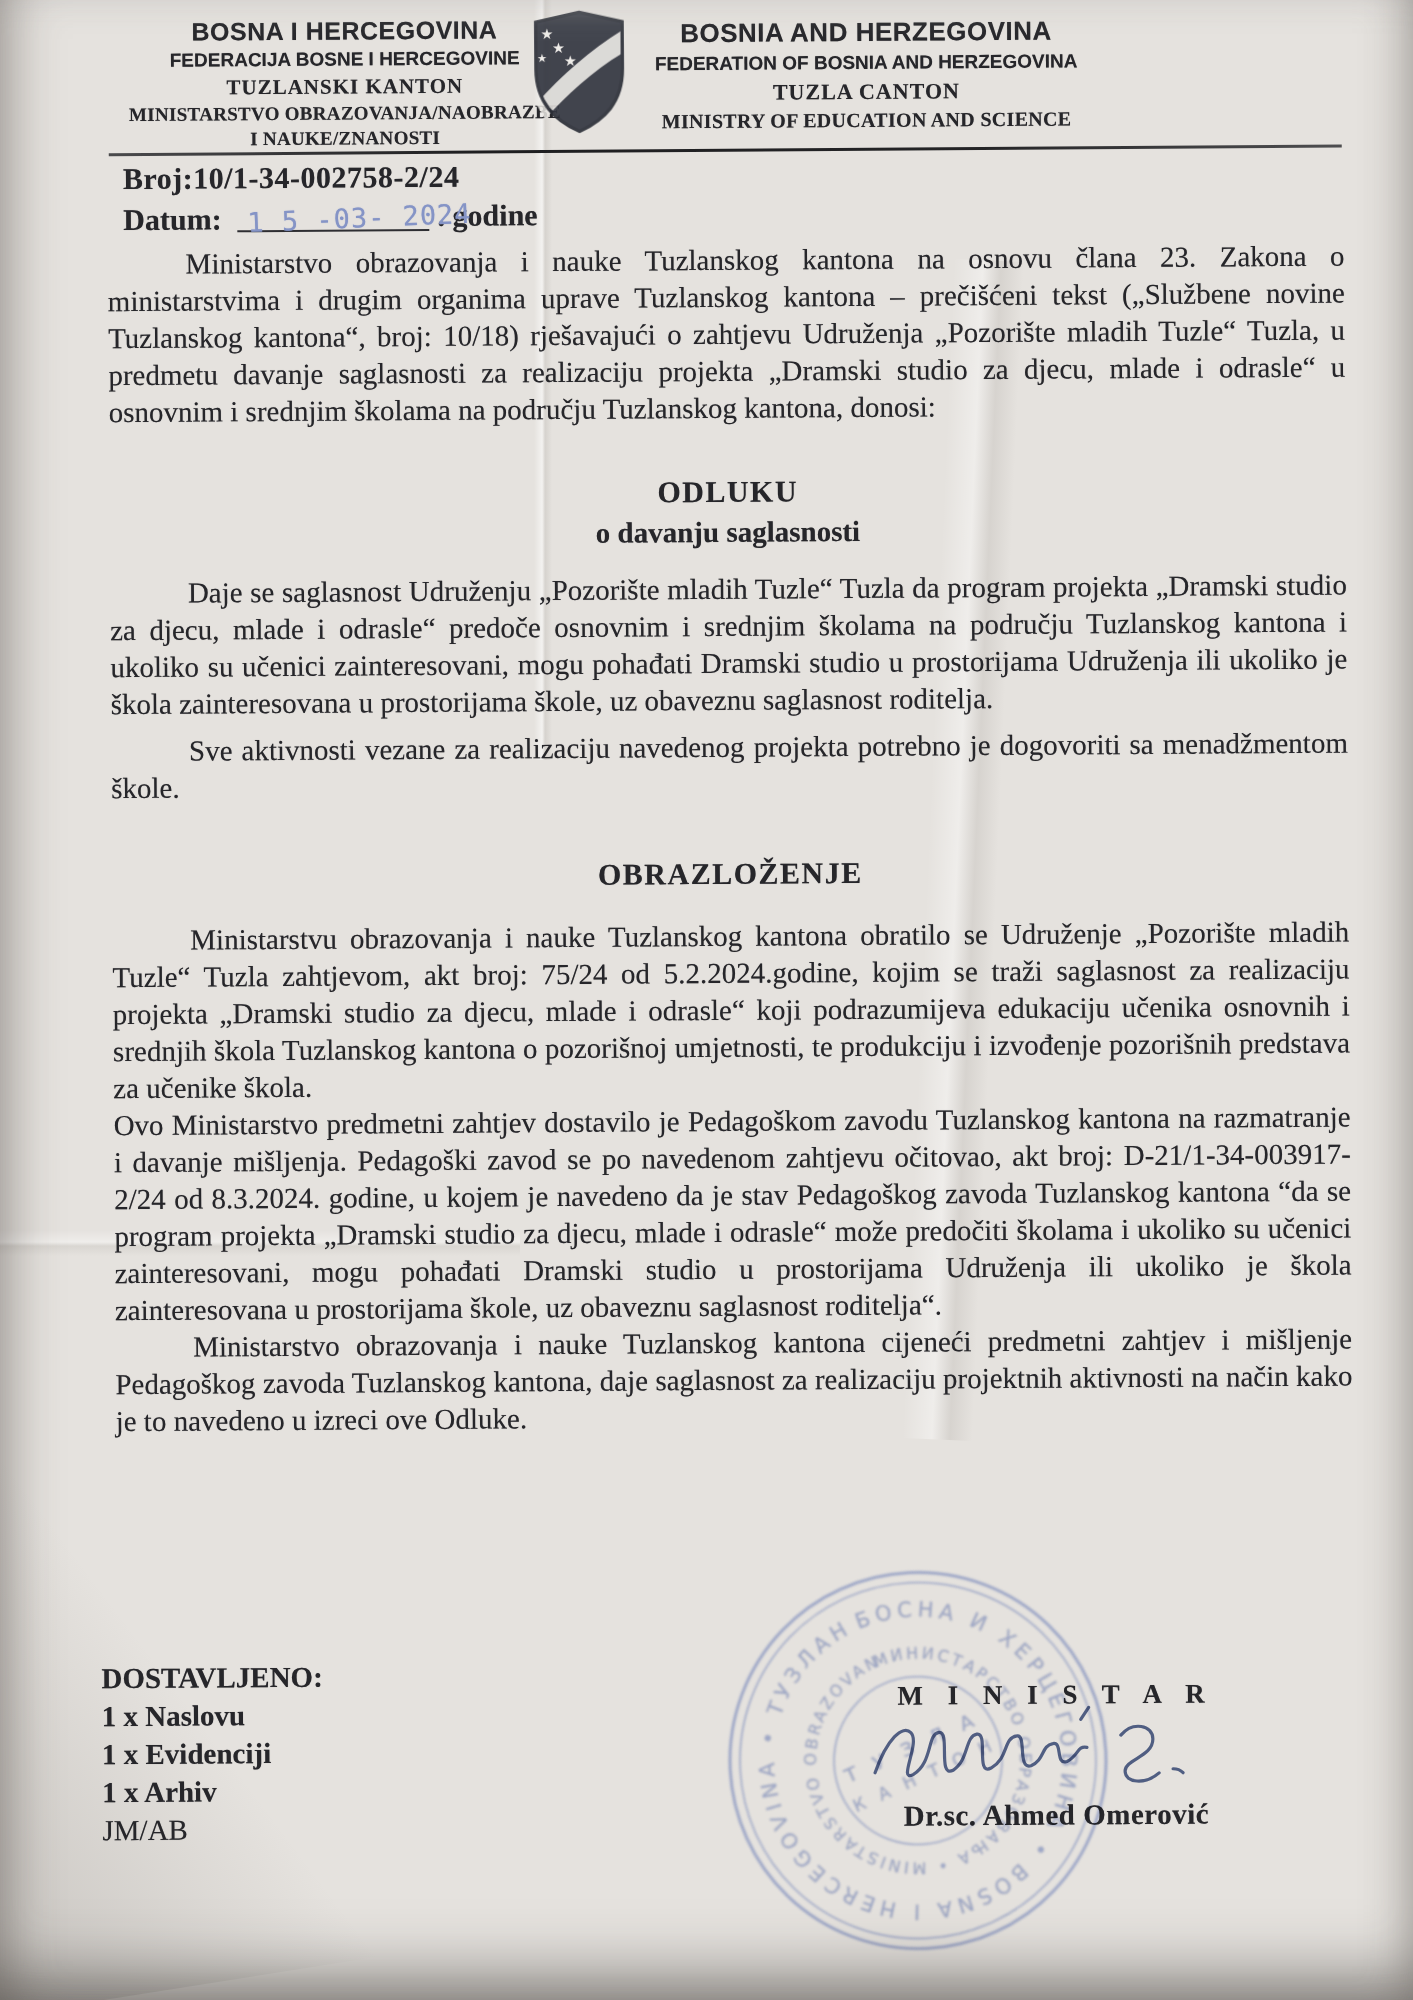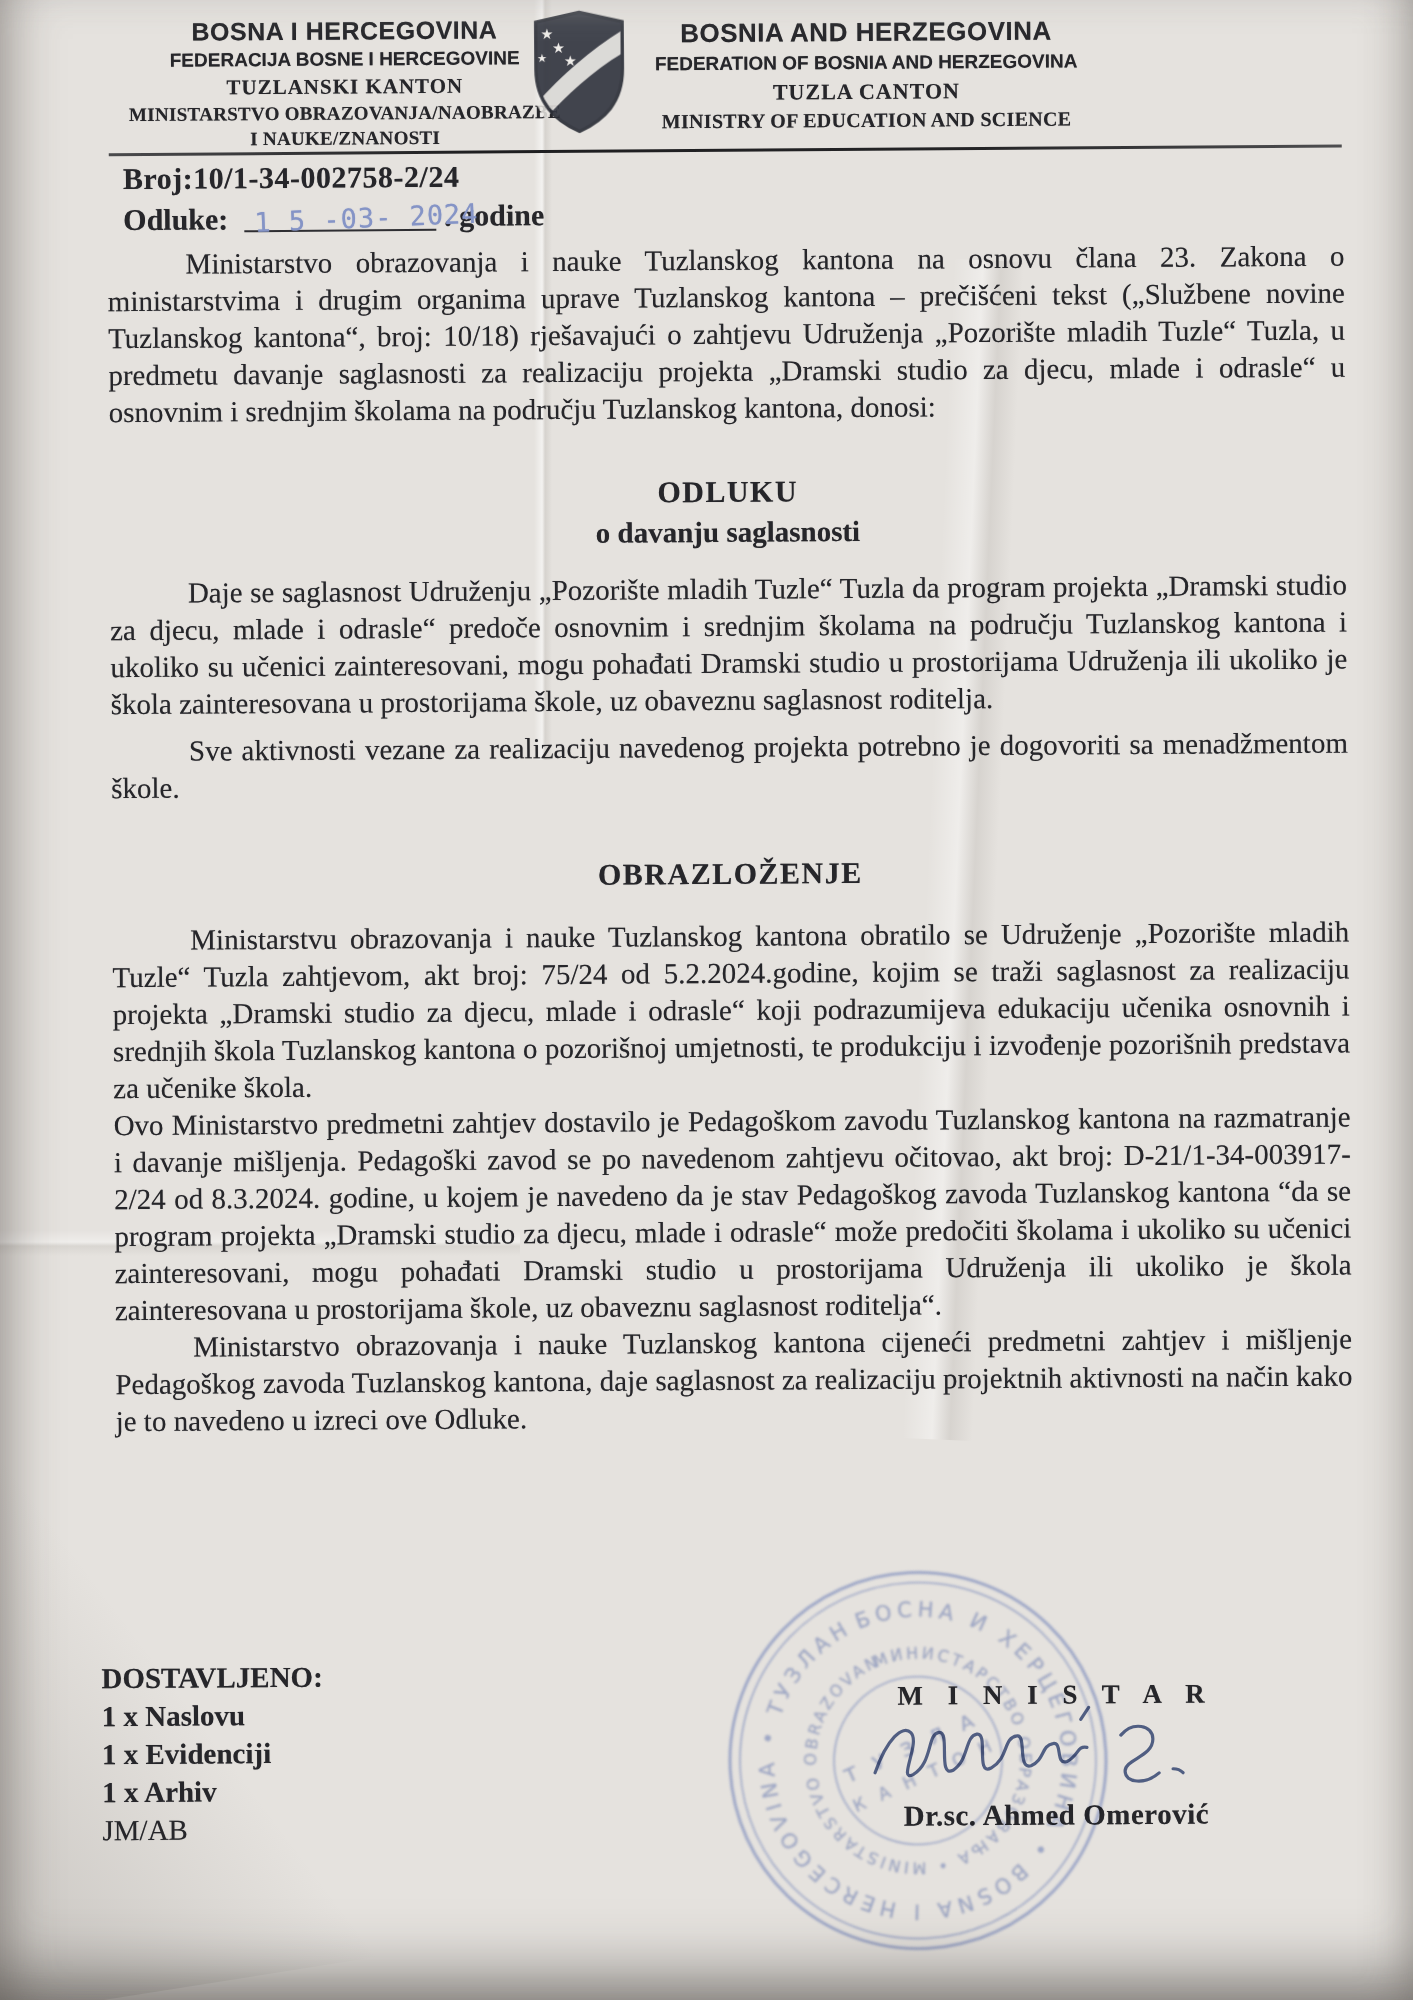--- a/index.html
+++ b/index.html
@@ -123,21 +123,21 @@
       <div class="hr3">TUZLA CANTON</div>
       <div class="hr4">MINISTRY OF EDUCATION AND SCIENCE</div>
     </div>
   </header>
 
   <div class="rule"></div>
 
   <section class="ref">
     <div class="ref-broj">Broj:10/1-34-002758-2/24</div>
     <div class="datum-row">
-      <span>Odluke:</span>
+      <span>Datum:</span>
       <span class="datum-blank">
         <span class="date-stamp">1 5 -03- 2024</span>
       </span>
       <span class="godine">. godine</span>
     </div>
   </section>
 
   <main class="doc-body">
     <p class="par indent">Ministarstvo obrazovanja i nauke Tuzlanskog kantona na osnovu člana 23. Zakona o ministarstvima i drugim organima uprave Tuzlanskog kantona – prečišćeni tekst („Službene novine Tuzlanskog kantona“, broj: 10/18) rješavajući o zahtjevu Udruženja „Pozorište mladih Tuzle“ Tuzla, u predmetu davanje saglasnosti za realizaciju projekta „Dramski studio za djecu, mlade i odrasle“ u osnovnim i srednjim školama na području Tuzlanskog kantona, donosi:</p>
 

